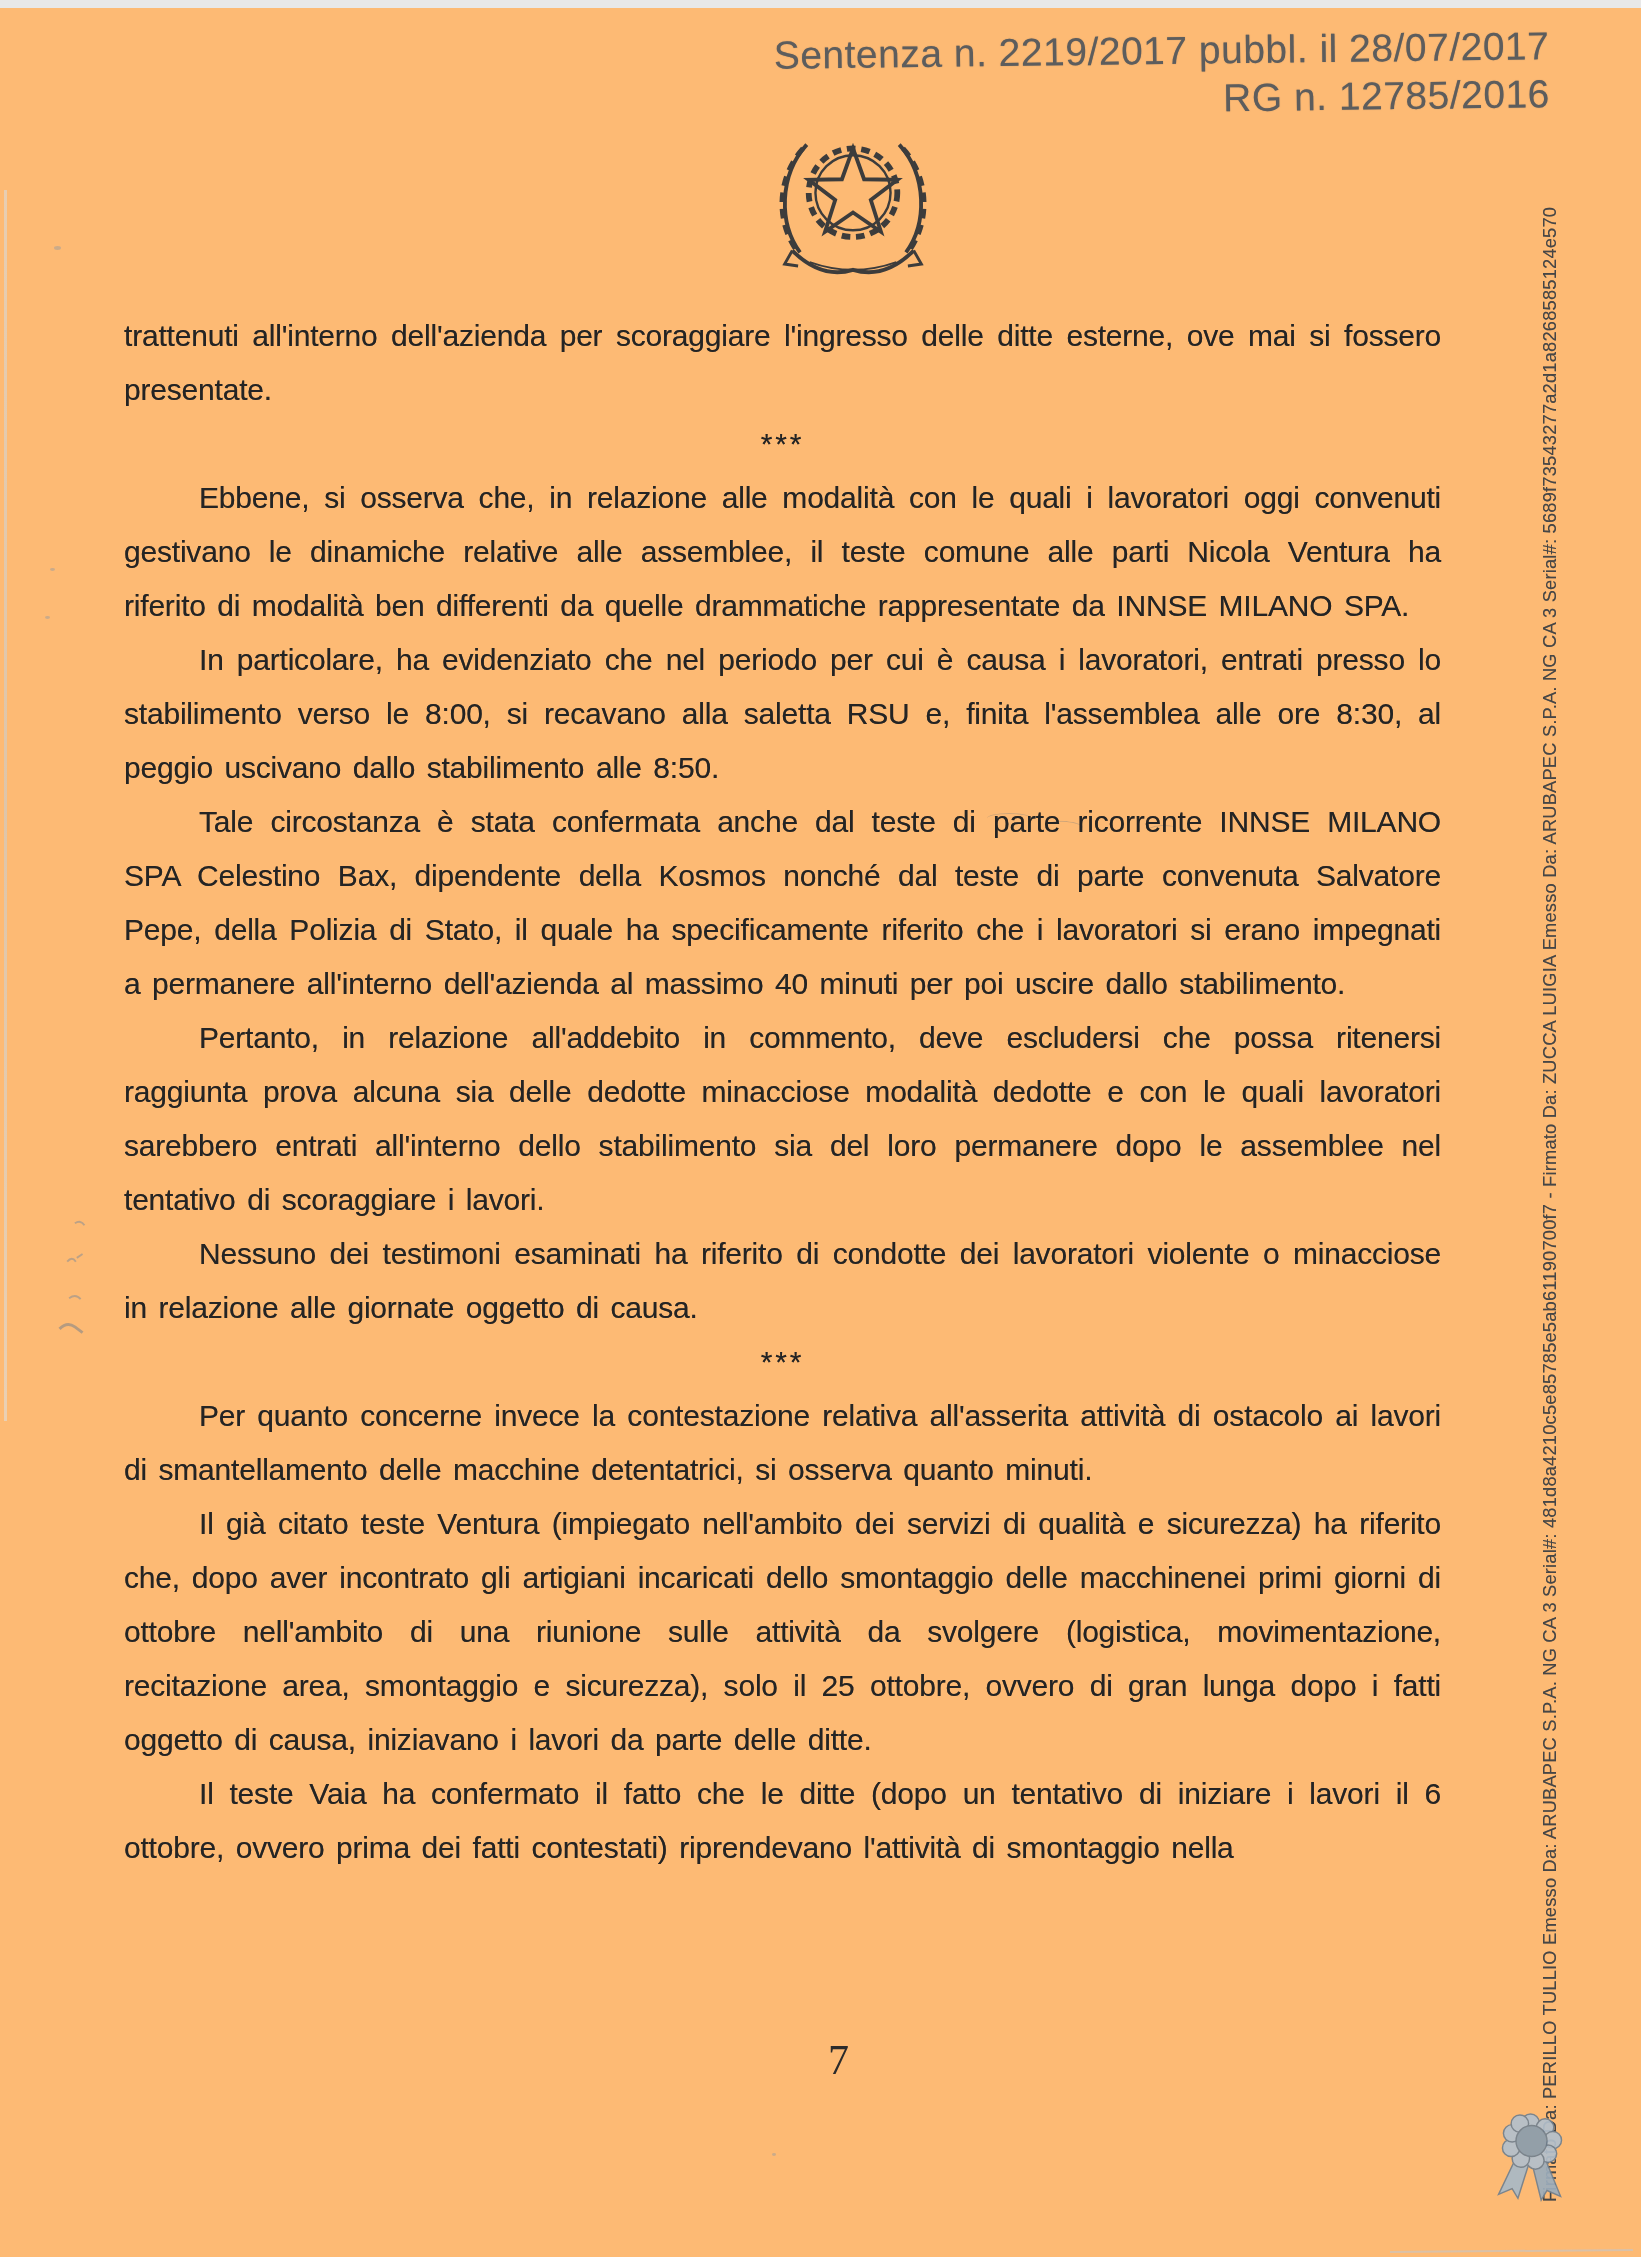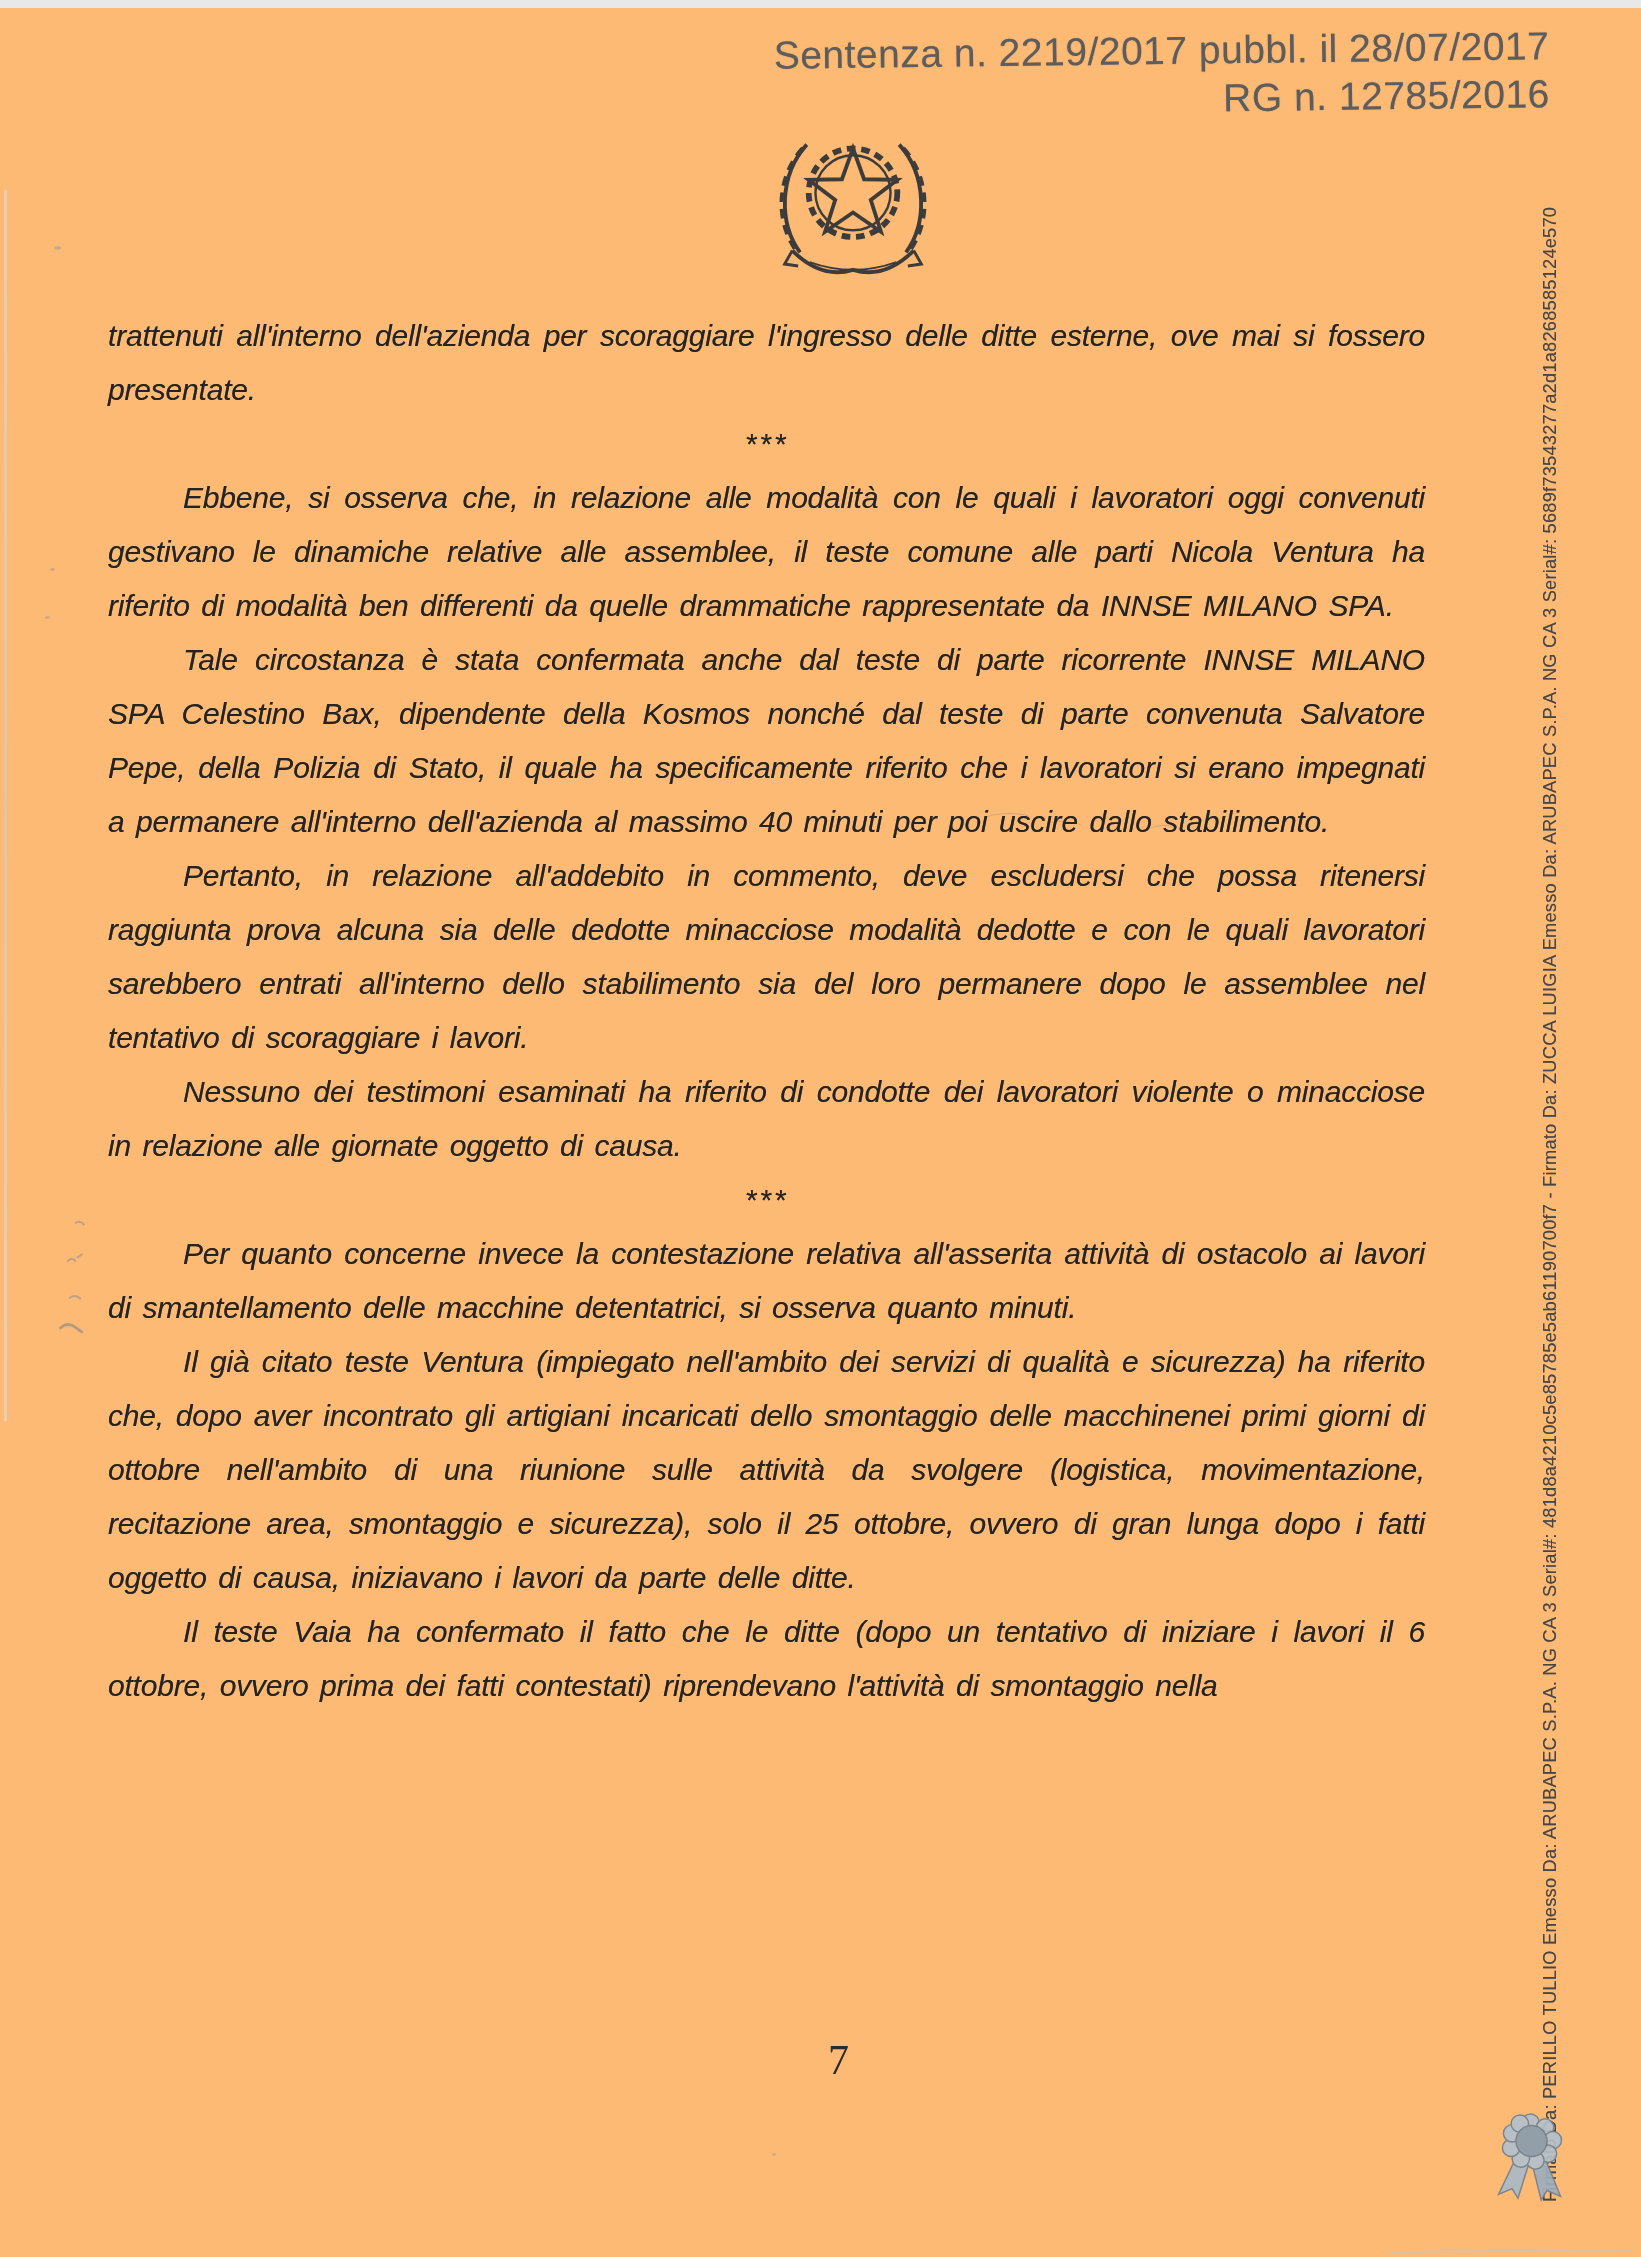--- a/index.html
+++ b/index.html
@@ -15,25 +15,24 @@
     color:#5d5d5d; font-size:39px; line-height:48px; letter-spacing:0.5px;
     transform:rotate(-0.7deg);
     text-shadow:0 0 1px rgba(90,90,90,.55);
   }
 
   
   .emblem { position:absolute; left:763px; top:100px; }
 
   
   .body-text {
-    position:absolute; left:108px; top:301px; width:1317px;
+    position:absolute; left:124px; top:301px; width:1317px;
     color:#242424; font-size:30px; line-height:54px;
     text-align:justify; letter-spacing:-0.2px; word-spacing:3.4px;
     text-shadow:0 0 0.6px rgba(40,40,40,.6);
-    font-style:italic;
   }
   .body-text p { margin:0; }
   .body-text p.indent { text-indent:75px; }
   .body-text p.sep { text-align:center; text-indent:0; letter-spacing:2.9px; word-spacing:0; }
 
   
   .page-number {
     position:absolute; left:828px; top:2028px;
     font-family:"Liberation Serif", serif; font-size:42px; color:#2b2b2b;
   }
@@ -108,20 +107,21 @@
       <path stroke-width="4" d="M30 148 Q60 178 93 168 Q126 178 156 148"></path>
       <path stroke-width="3" d="M30 148 l-8 14 l14 2 M156 148 l8 14 l-14 2"></path>
       <path stroke-width="2" d="M48 160 q45 16 90 0"></path>
     </g>
   </svg>
 
   <div class="body-text">
       <p class="">trattenuti all'interno dell'azienda per scoraggiare l'ingresso delle ditte esterne, ove mai si fossero presentate.</p>
       <p class="sep">***</p>
       <p class="indent">Ebbene, si osserva che, in relazione alle modalità con le quali i lavoratori oggi convenuti gestivano le dinamiche relative alle assemblee, il teste comune alle parti Nicola Ventura ha riferito di modalità ben differenti da quelle drammatiche rappresentate da INNSE MILANO SPA.</p>
+      <p class="indent">In particolare, ha evidenziato che nel periodo per cui è causa i lavoratori, entrati presso lo stabilimento verso le 8:00, si recavano alla saletta RSU e, finita l'assemblea alle ore 8:30, al peggio uscivano dallo stabilimento alle 8:50.</p>
       <p class="indent">Tale circostanza è stata confermata anche dal teste di parte ricorrente INNSE MILANO SPA Celestino Bax, dipendente della Kosmos nonché dal teste di parte convenuta Salvatore Pepe, della Polizia di Stato, il quale ha specificamente riferito che i lavoratori si erano impegnati a permanere all'interno dell'azienda al massimo 40 minuti per poi uscire dallo stabilimento.</p>
       <p class="indent">Pertanto, in relazione all'addebito in commento, deve escludersi che possa ritenersi raggiunta prova alcuna sia delle dedotte minacciose modalità dedotte e con le quali lavoratori sarebbero entrati all'interno dello stabilimento sia del loro permanere dopo le assemblee nel tentativo di scoraggiare i lavori.</p>
       <p class="indent">Nessuno dei testimoni esaminati ha riferito di condotte dei lavoratori violente o minacciose in relazione alle giornate oggetto di causa.</p>
       <p class="sep">***</p>
       <p class="indent">Per quanto concerne invece la contestazione relativa all'asserita attività di ostacolo ai lavori di smantellamento delle macchine detentatrici, si osserva quanto minuti.</p>
       <p class="indent">Il già citato teste Ventura (impiegato nell'ambito dei servizi di qualità e sicurezza) ha riferito che, dopo aver incontrato gli artigiani incaricati dello smontaggio delle macchinenei primi giorni di ottobre nell'ambito di una riunione sulle attività da svolgere (logistica, movimentazione, recitazione area, smontaggio e sicurezza), solo il 25 ottobre, ovvero di gran lunga dopo i fatti oggetto di causa, iniziavano i lavori da parte delle ditte.</p>
       <p class="indent">Il teste Vaia ha confermato il fatto che le ditte (dopo un tentativo di iniziare i lavori il 6 ottobre, ovvero prima dei fatti contestati) riprendevano l'attività di smontaggio nella</p>
     </div>
 
   <div class="page-number">7</div>

